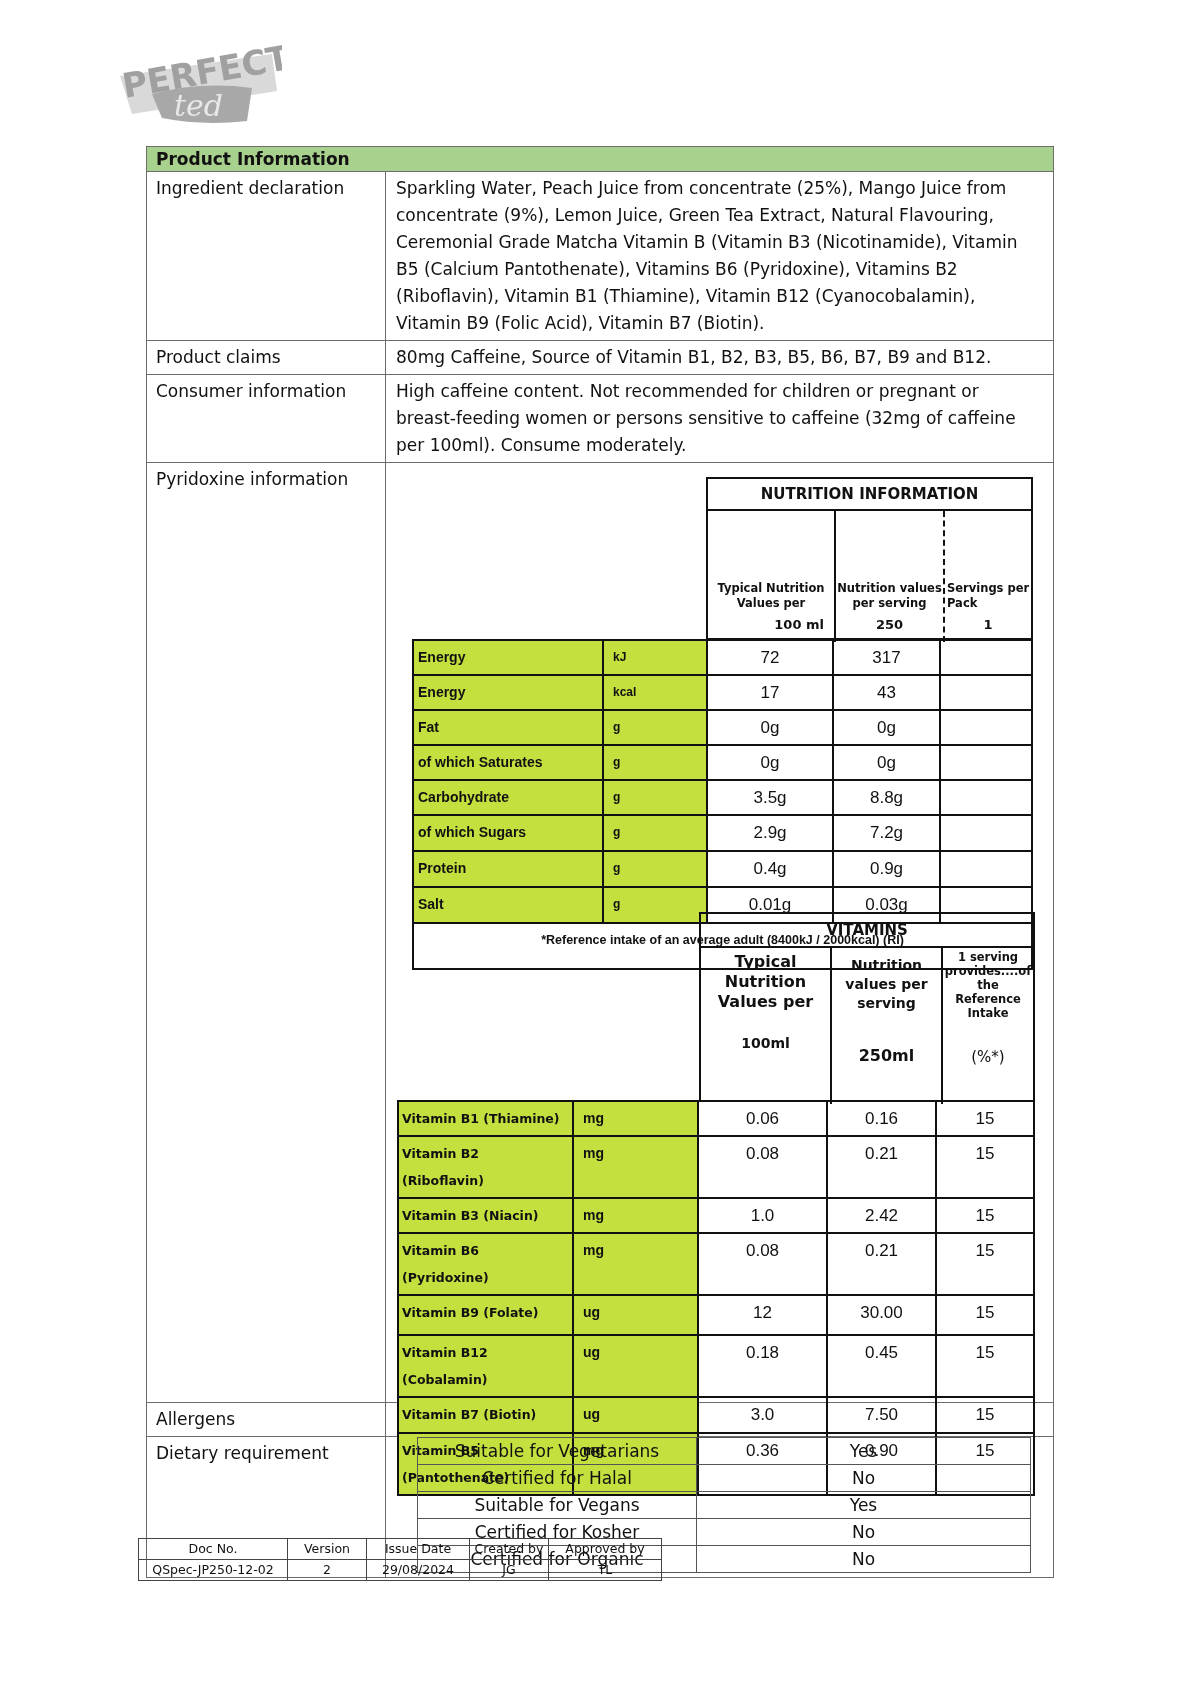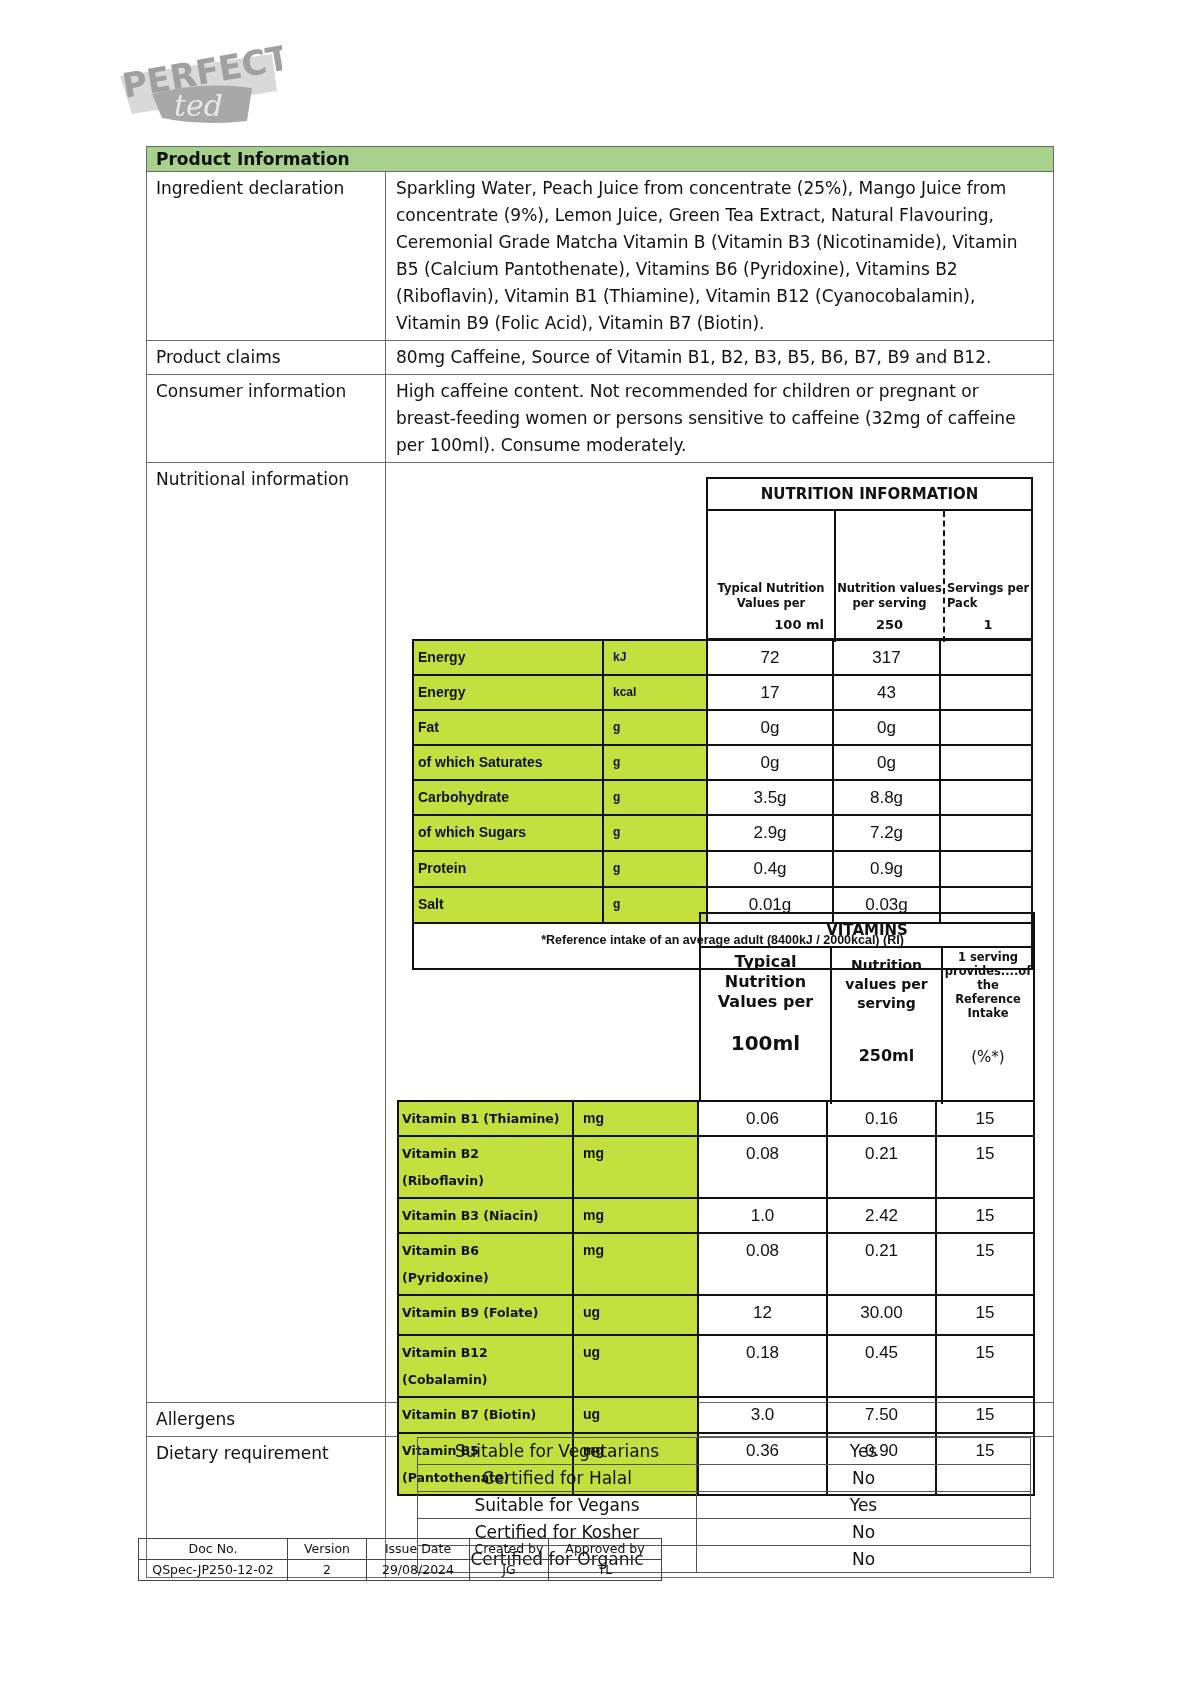--- a/index.html
+++ b/index.html
@@ -44,21 +44,21 @@
   .vit-title { height: 32px; line-height: 32px; text-align: center; font-weight: bold; font-size: 15px; border-bottom: 2px solid #111; }
   .vit-cols { display: flex; height: 156px; }
   .vit-col { position: relative; text-align: center; font-weight: bold; }
   .v1 { width: 129px; border-right: 2px solid #111; font-size: 16px; }
   .v2 { width: 109px; border-right: 2px solid #111; font-size: 14px; }
   .v3 { flex: 1; font-size: 11.5px; }
   .vit-col .ctext { position: absolute; left: 0; right: 0; top: 4px; line-height: 20px; }
   .v2 .ctext { top: 8px; line-height: 19px; }
   .v3 .ctext { top: 2px; line-height: 14px; }
   .vit-col .cval { position: absolute; left: 0; right: 0; }
-  .v1 .cval { top: 82px; font-size: 20px; }
+  .v1 .cval { top: 82px; font-size: 14px; }
   .v2 .cval { top: 94px; font-size: 16px; }
   .v3 .cval { top: 96px; font-size: 15px; font-weight: normal; }
 
   .vit-rows { left: 11px; top: 637px; width: 638px; }
   .vit-rows table { width: 100%; border-collapse: collapse; }
   .vit-rows td { border: 2px solid #111; font-family: "Liberation Sans", sans-serif; }
   .vlbl { font-weight: bold; font-size: 12.5px; padding-left: 3px !important; font-family: "DejaVu Sans", sans-serif !important; }
   .vunit { font-weight: bold; font-size: 14px; text-align: left; }
 
   
@@ -93,21 +93,21 @@
   </tr>
   <tr>
     <td class="lbl">Product claims</td>
     <td class="val">80mg Caffeine, Source of Vitamin B1, B2, B3, B5, B6, B7, B9 and B12.</td>
   </tr>
   <tr>
     <td class="lbl">Consumer information</td>
     <td class="val">High caffeine content. Not recommended for children or pregnant or breast-feeding women or persons sensitive to caffeine (32mg of caffeine per 100ml). Consume moderately.</td>
   </tr>
   <tr>
-    <td class="lbl">Nutritional information</td>
+    <td class="lbl">Pyridoxine information</td>
     <td class="nut-cell">
 
       <div class="box ni-head">
         <div class="ni-title">NUTRITION INFORMATION</div>
         <div class="ni-cols">
           <div class="ni-col ni-c1">
             <div class="ctext">Typical Nutrition Values per</div>
             <div class="cval" style="text-align:right;padding-right:10px;">100  ml</div>
           </div>
           <div class="ni-col ni-c2">

